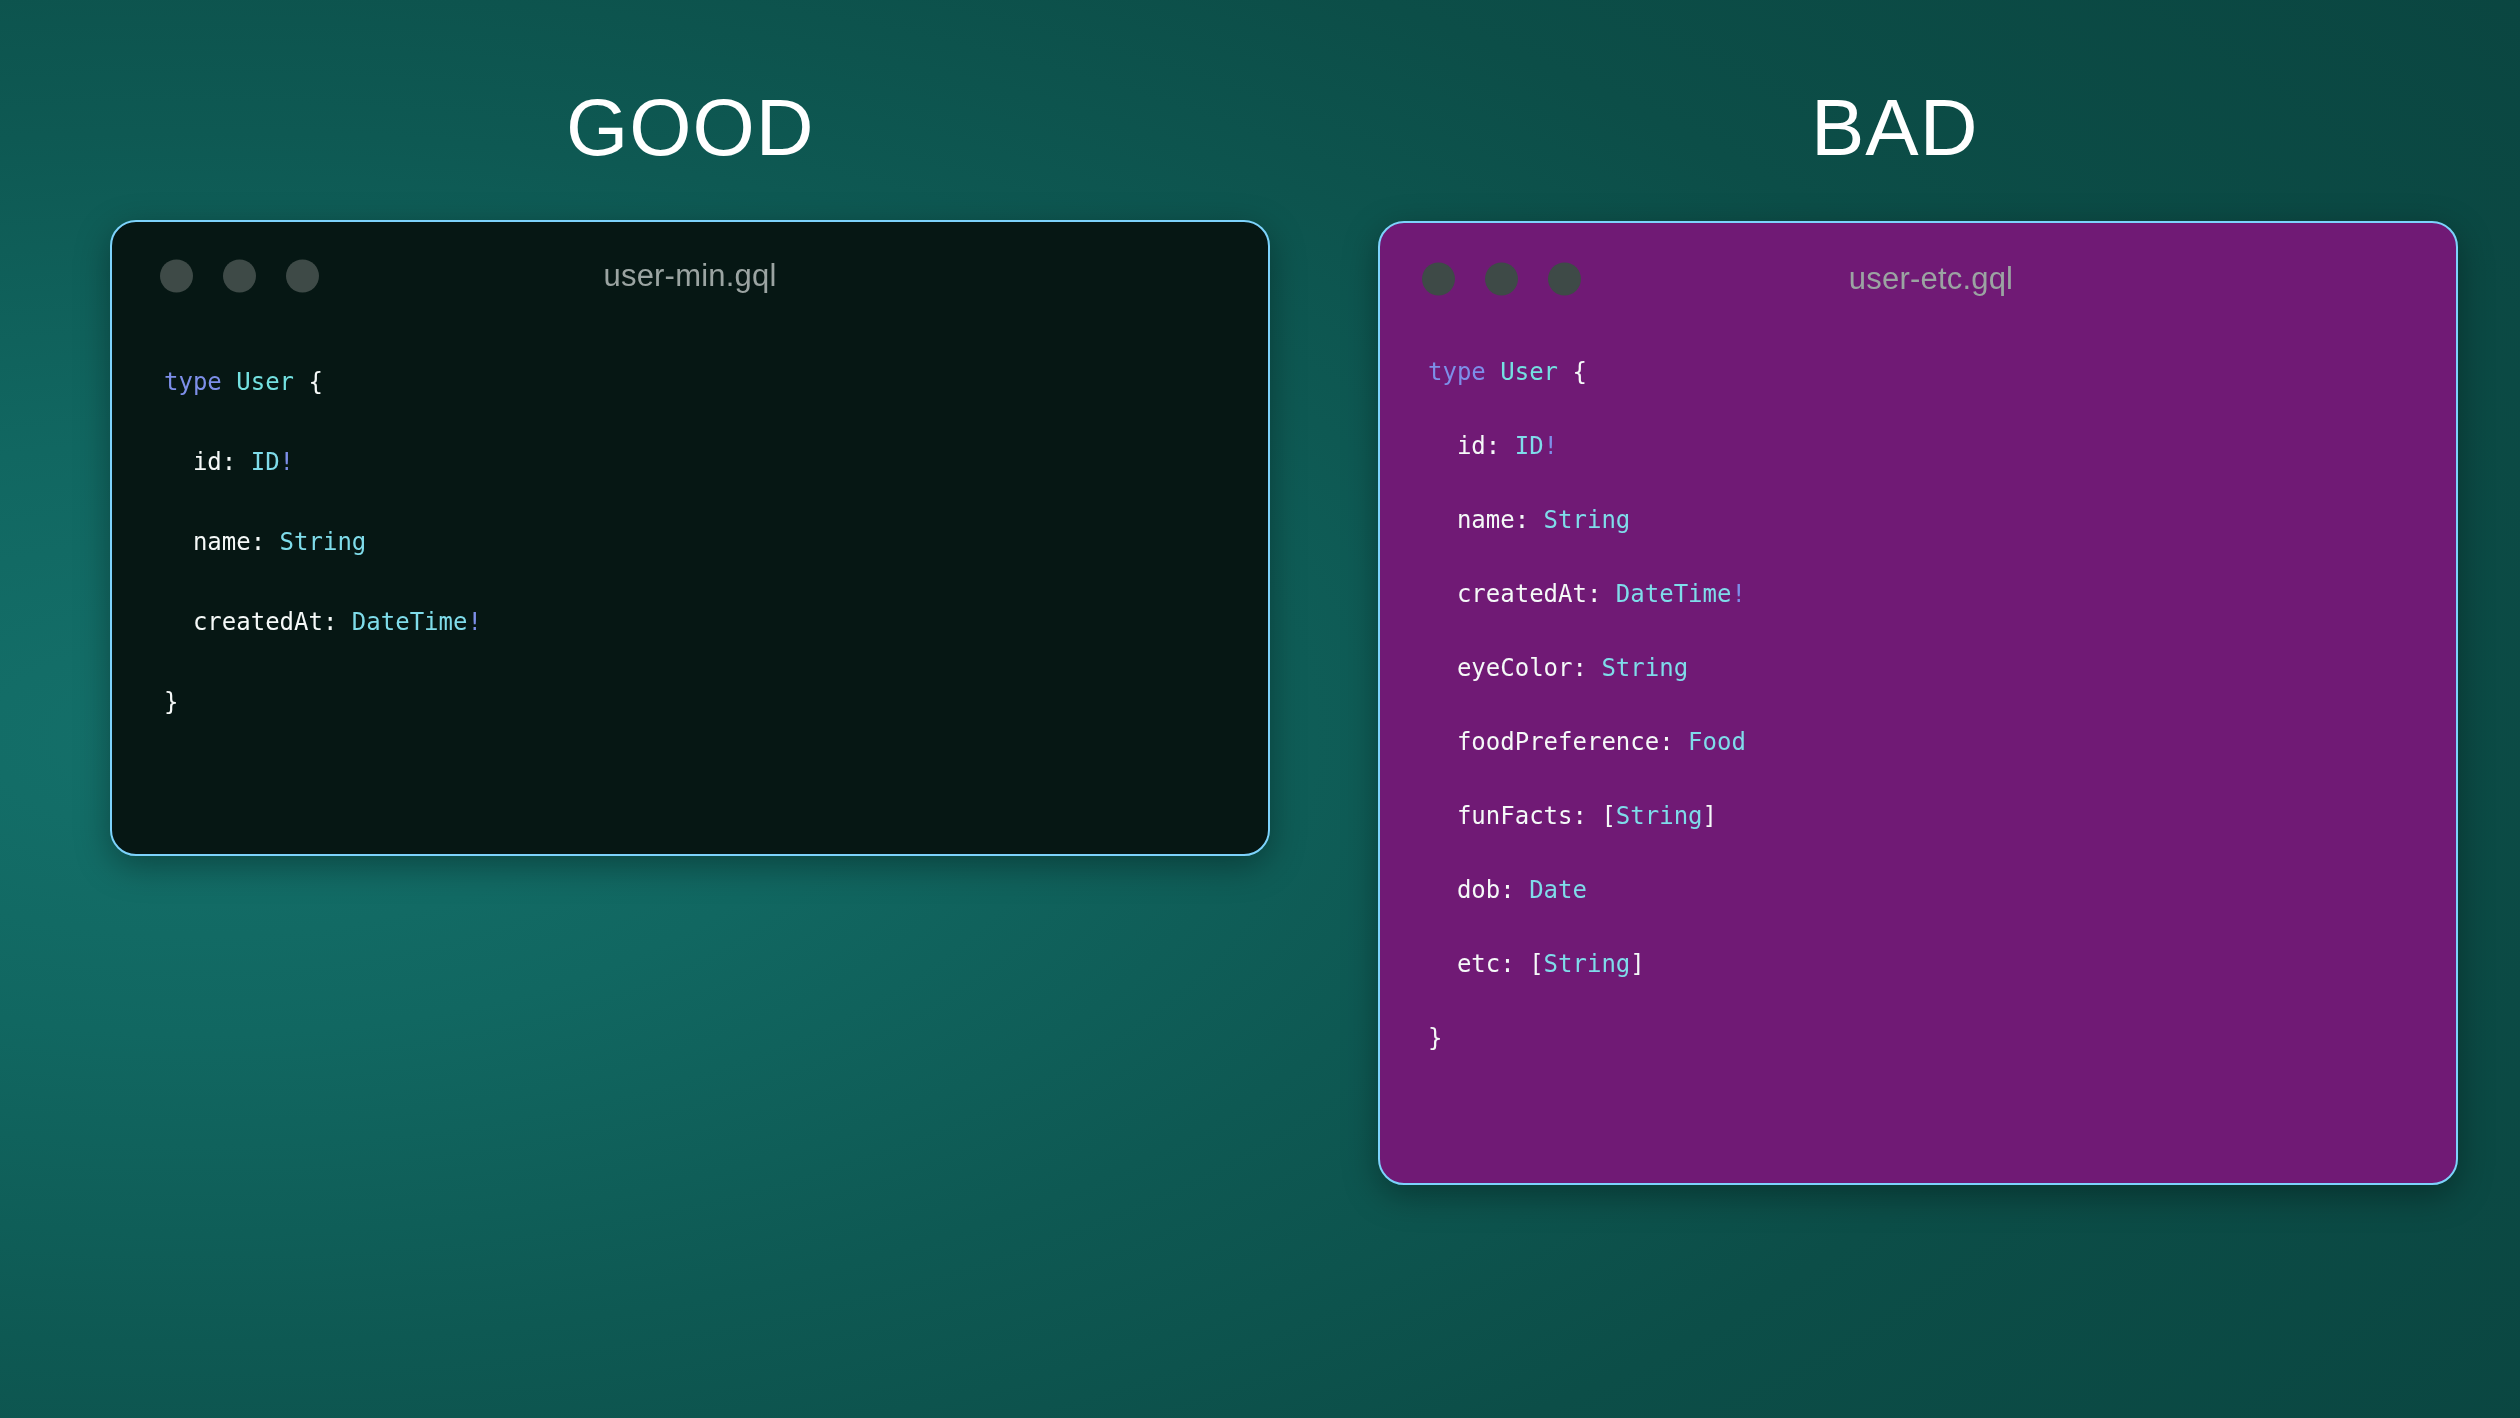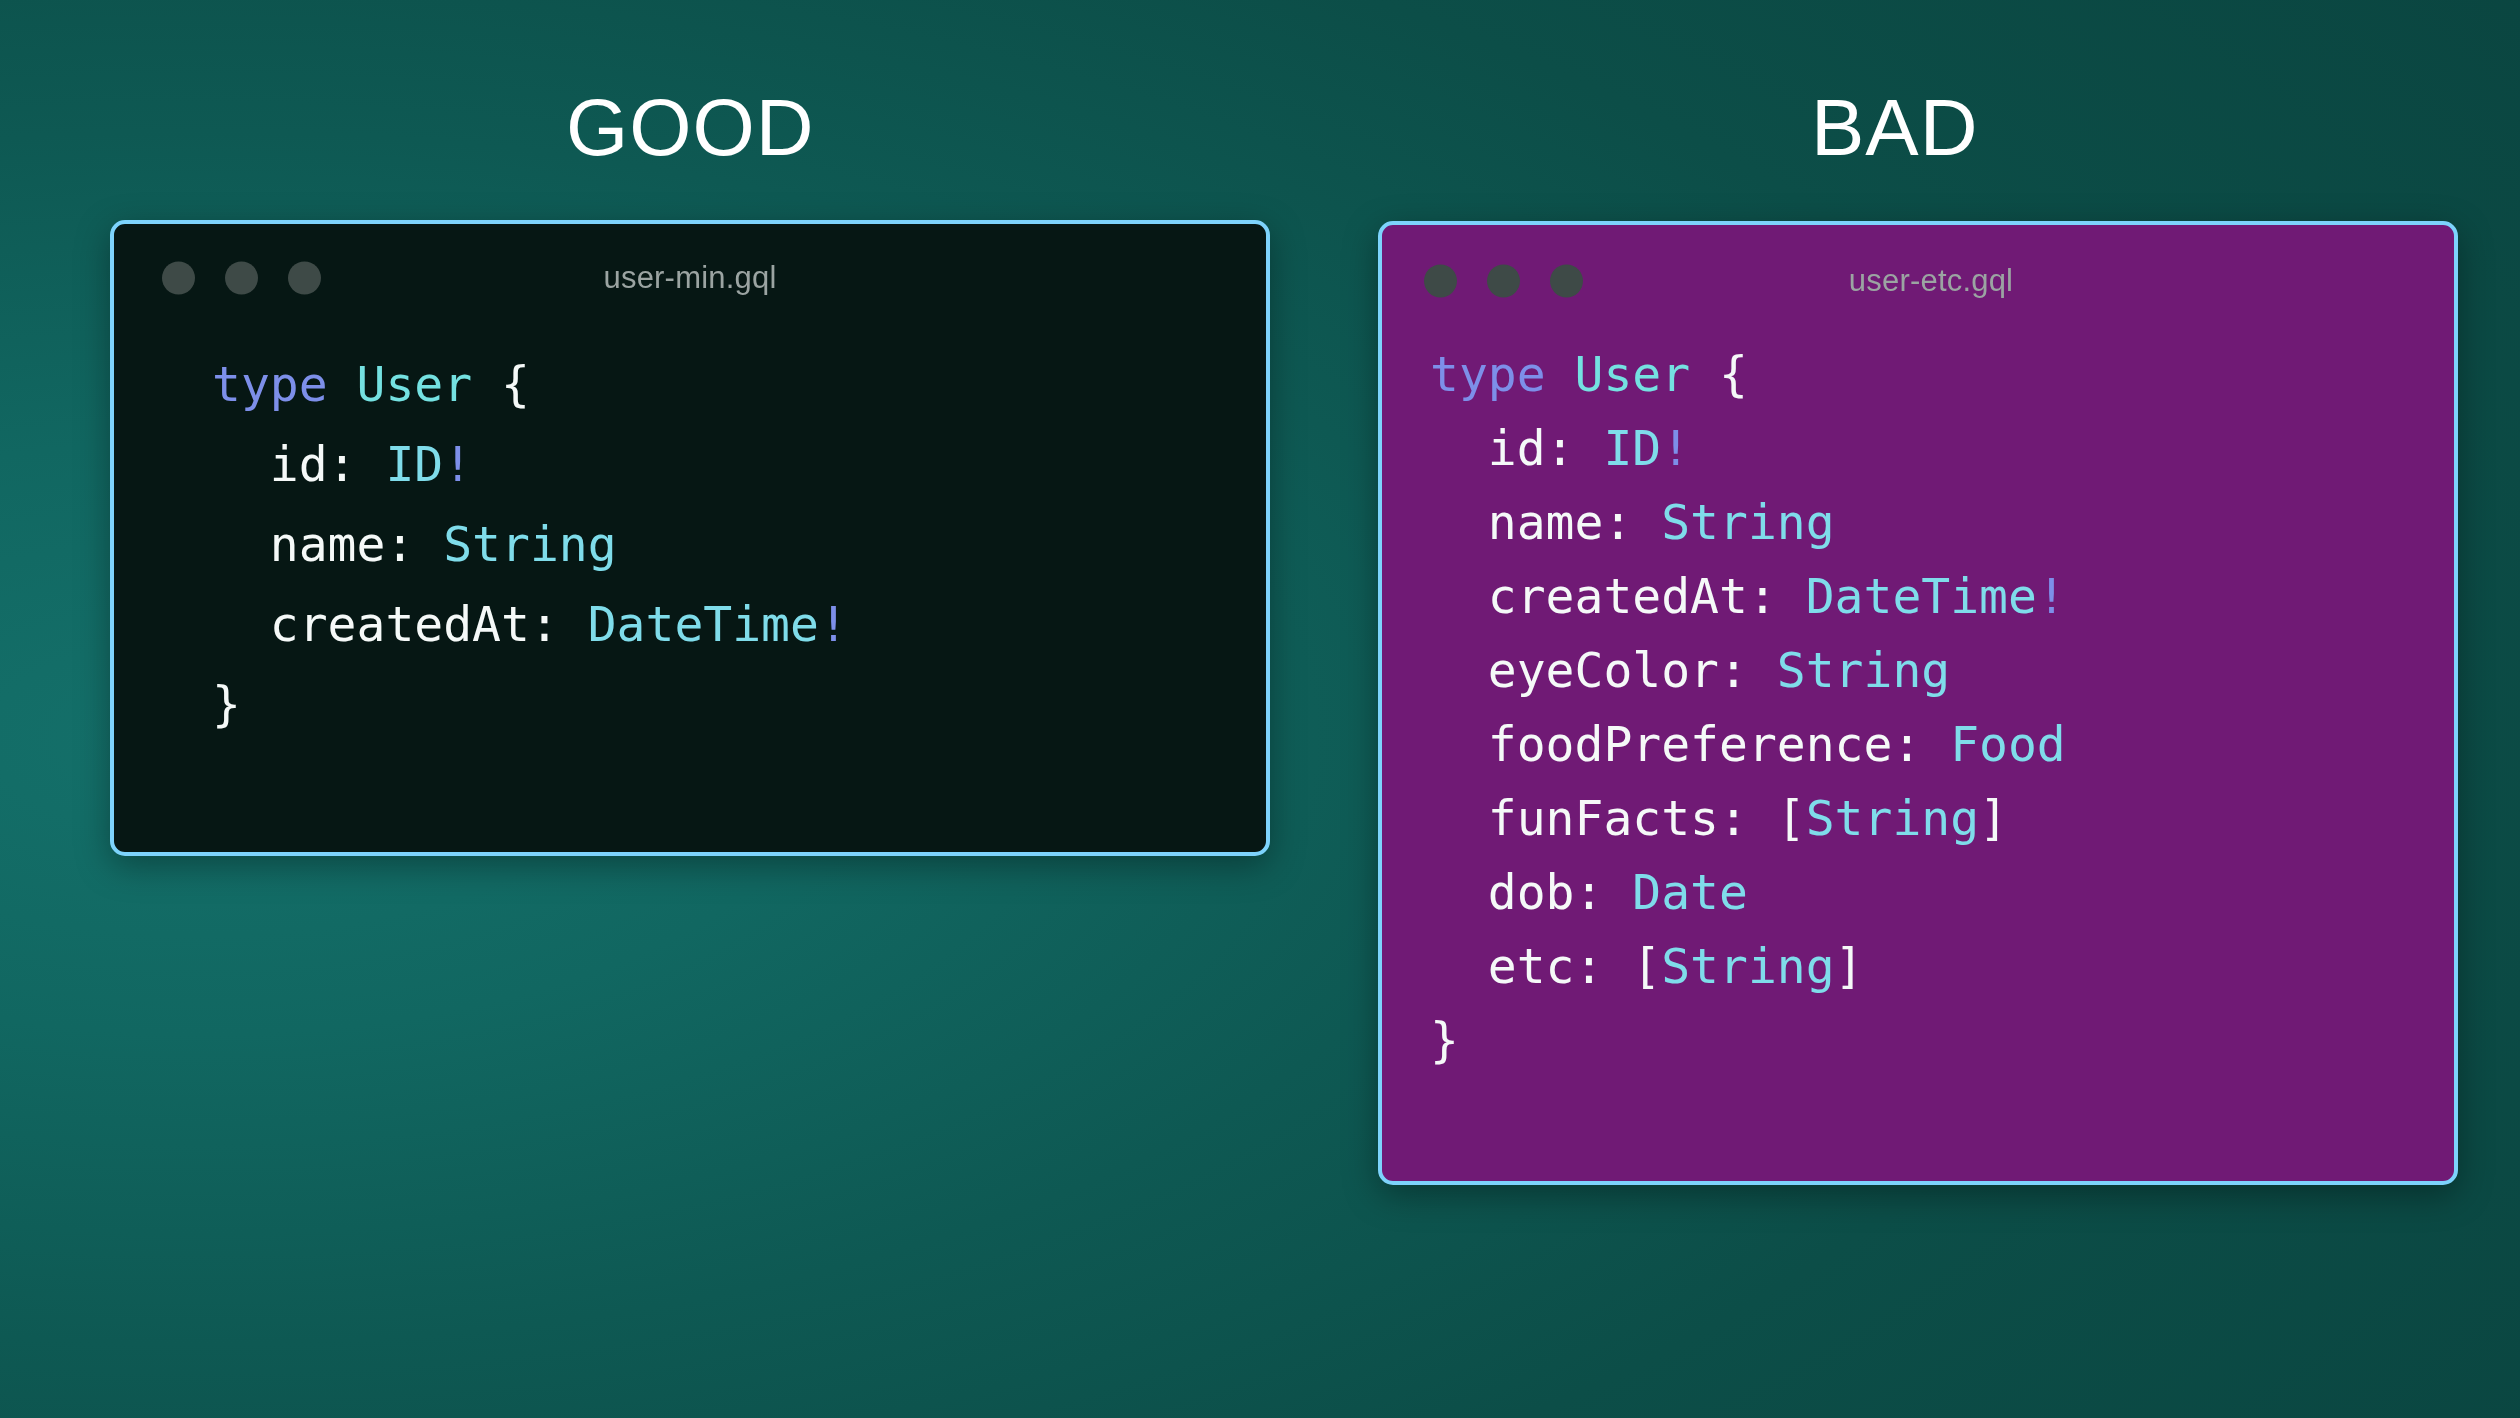--- a/index.html
+++ b/index.html
@@ -29,22 +29,22 @@
     white-space: nowrap;
   }
   #heading-good { left: 534px; top: 88px; margin-left: 32px; }
   #heading-bad  { left: 1811px; top: 88px; }
 
   
   .window-card {
     position: absolute;
     background: #07191600;
     background-color: #071c19;
-    border: 4px solid #7dd3fc;
-    border-radius: 15px;
+    border: 2px solid #7dd3fc;
+    border-radius: 26px;
     box-shadow: 0 10px 34px rgba(0,0,0,0.34);
     overflow: hidden;
   }
   #card-good {
     left: 110px;  top: 220px;
     width: 1160px; height: 636px;
     background-color: #061714;
   }
   #card-bad {
     left: 1378px; top: 221px;
@@ -81,25 +81,25 @@
     font-weight: 400;
     letter-spacing: 0.2px;
   }
   #card-bad .titlebar { height: 112px; }
   #card-bad .dots { left: 42px; }
   #card-bad .filename { padding-left: 26px; }
 
   
   .code {
     font-family: "DejaVu Sans Mono", monospace;
-    font-size: 48px;
+    font-size: 24px;
     line-height: 80px;
     color: #f3f7f6;
     white-space: pre;
-    padding: 0 0 0 98px;
+    padding: 0 0 0 52px;
   }
   #card-good .code { padding-top: 12px; }
   #card-bad  .code { padding-top: 0px; padding-left: 48px; line-height: 74px; }
 
   .kw    { color: #7d8fe9; }   
   .tname { color: #74e1e1; }   
   .fld   { color: #f5f9f8; }   
   .ty    { color: #7fdcea; }   
   .punc  { color: #f5f9f8; }   
 

